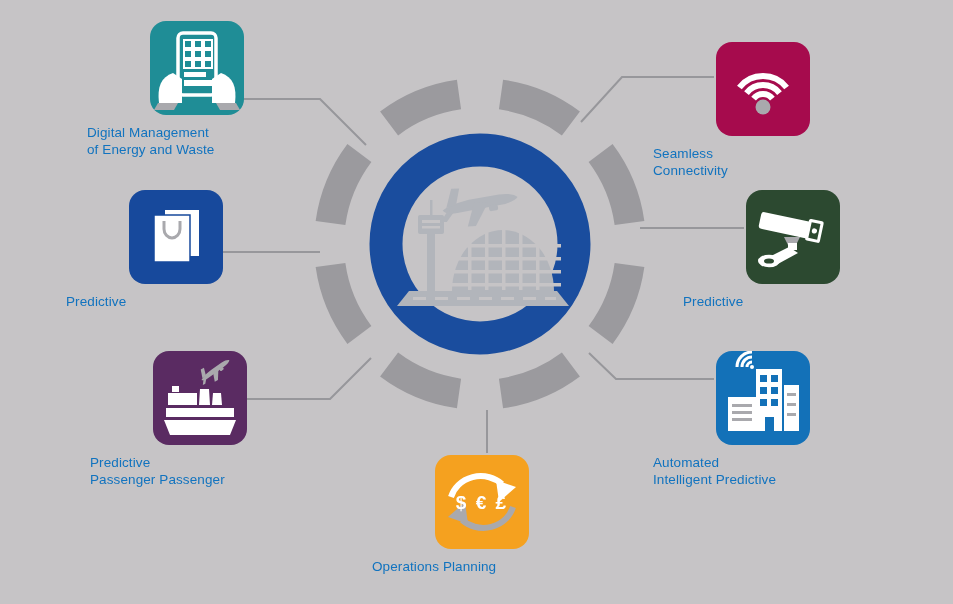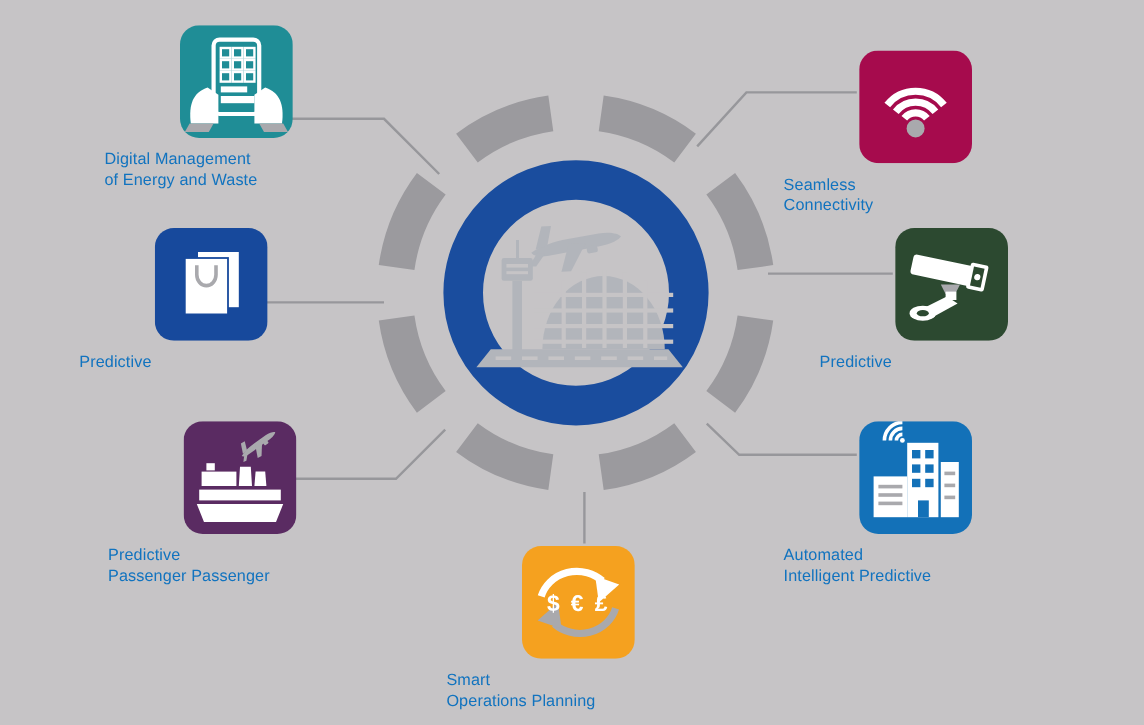--- a/index.html
+++ b/index.html
@@ -240,18 +240,17 @@
   <div class="node" style="left:433px;top:455px;">
     <svg class="tile" width="94" height="94" viewBox="0 0 94 94">
       <rect width="94" height="94" rx="16" fill="#f5a11f"></rect>
       <path d="M16,42 A31,29 0 0 1 67,29" fill="none" stroke="#ffffff" stroke-width="6"></path>
       <polygon points="61,25 81,32 64,47" fill="#ffffff"></polygon>
       <path d="M78,52 A31,29 0 0 1 27,65" fill="none" stroke-width="6" fill-rule="nonzero" stroke="#a9a9ad"></path>
       <polygon points="33,69 13,62 30,47" fill="#a9a9ad"></polygon>
       <text x="47" y="54" text-anchor="middle" fill="#ffffff" font-family="Liberation Sans, DejaVu Sans, sans-serif" font-size="19" font-weight="bold" letter-spacing="2">$ € £</text>
     </svg>
     <div class="label">
-      <span>Smart</span>
       <span>Operations Planning</span>
     </div>
   </div>
 
 </div>
 
 </body></html>

